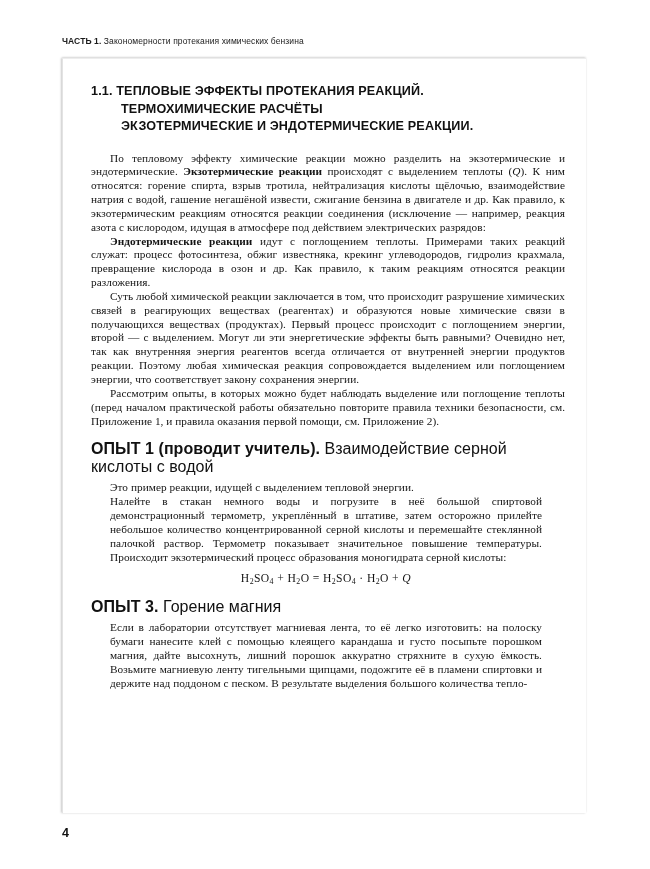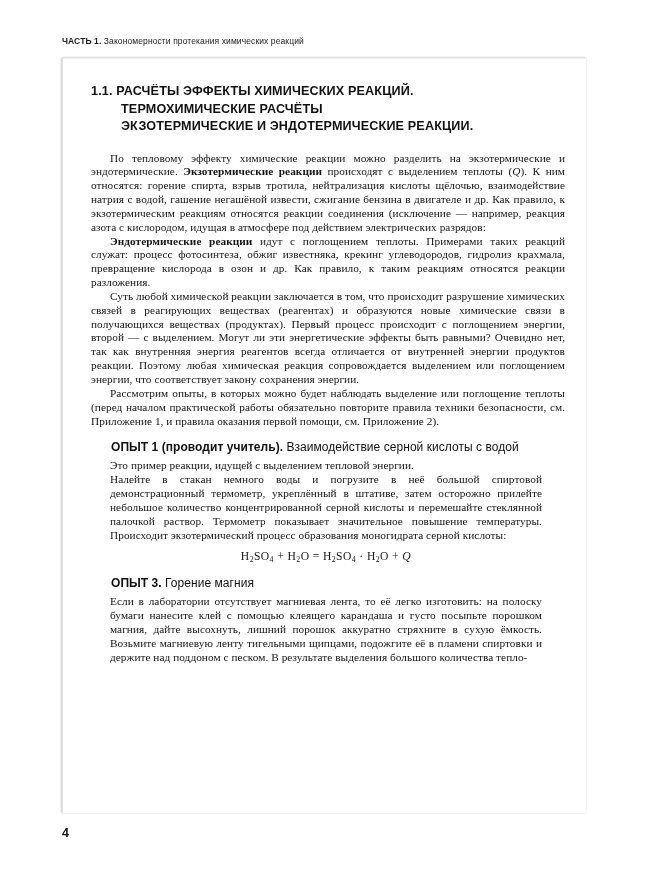--- a/index.html
+++ b/index.html
@@ -105,25 +105,24 @@
   }
   .eq-inline {
     text-indent: 0;
     text-align: left;
     margin: 0;
     font-size: 11.3px;
     line-height: 14px;
   }
   .exp-head {
     font-family: "Liberation Sans", sans-serif;
-    font-size: 12px;
+    font-size: 16px;
     color: #111111;
     margin-top: 12px;
     letter-spacing: 0.05px;
-    margin-left: 20px;
   }
   .exp-head .eh-bold {
     font-weight: bold;
   }
   .exp-head .eh-norm {
     font-weight: normal;
   }
   .exp-body {
     margin-left: 19px;
     width: 432px;
@@ -170,30 +169,30 @@
     vertical-align: middle;
     margin: 0 2px;
   }
   .rev-arrow svg { display: block; }
 </style>
 </head>
 <body>
 
 <div class="running-head">
   <span class="rh-part">ЧАСТЬ 1.</span>
-  <span class="rh-rest">Закономерности протекания  химических реакций</span>
+  <span class="rh-rest">Закономерности протекания  химических бензина</span>
 </div>
 
 <div class="page-sheet"></div>
 
 <div class="content">
 
 
   <div class="section-title">
-    <span class="st-line-first"><span class="sec-num">1.1.</span> <span>РАСЧЁТЫ ЭФФЕКТЫ ХИМИЧЕСКИХ РЕАКЦИЙ.</span></span>
+    <span class="st-line-first"><span class="sec-num">1.1.</span> <span>ТЕПЛОВЫЕ ЭФФЕКТЫ ПРОТЕКАНИЯ РЕАКЦИЙ.</span></span>
     <span class="st-line">ТЕРМОХИМИЧЕСКИЕ РАСЧЁТЫ</span>
     <span class="st-line">ЭКЗОТЕРМИЧЕСКИЕ И ЭНДОТЕРМИЧЕСКИЕ РЕАКЦИИ.</span>
   </div>
 
   <p class="body first"><span>По тепловому эффекту химические реакции можно разделить на экзотермические и эндотермические. </span><b>Экзотермические реакции</b><span> происходят с выделением теплоты (</span><i>Q</i><span>). К ним относятся: горение спирта, взрыв тротила, нейтрализация кислоты щёлочью, взаимодействие натрия с водой, гашение негашёной извести, сжигание бензина в двигателе и др. Как правило, к экзотермическим реакциям относятся реакции соединения (исключение — например, реакция азота с кислородом, идущая в атмосфере под действием электрических разрядов:</span></p>
 
 
   <p class="body"><b>Эндотермические реакции</b><span> идут с поглощением теплоты. Примерами таких реакций служат: процесс фотосинтеза, обжиг известняка, крекинг углеводородов, гидролиз крахмала, превращение кислорода в озон и др. Как правило, к таким реакциям относятся реакции разложения.</span></p>
 
   <p class="body">Суть любой химической реакции заключается в том, что происходит разрушение химических связей в реагирующих веществах (реагентах) и образуются новые химические связи в получающихся веществах (продуктах). Первый процесс происходит с поглощением энергии, второй — с выделением. Могут ли эти энергетические эффекты быть равными? Очевидно нет, так как внутренняя энергия реагентов всегда отличается от внутренней энергии продуктов реакции. Поэтому любая химическая реакция сопровождается выделением или поглощением энергии, что соответствует закону сохранения энергии.</p>

